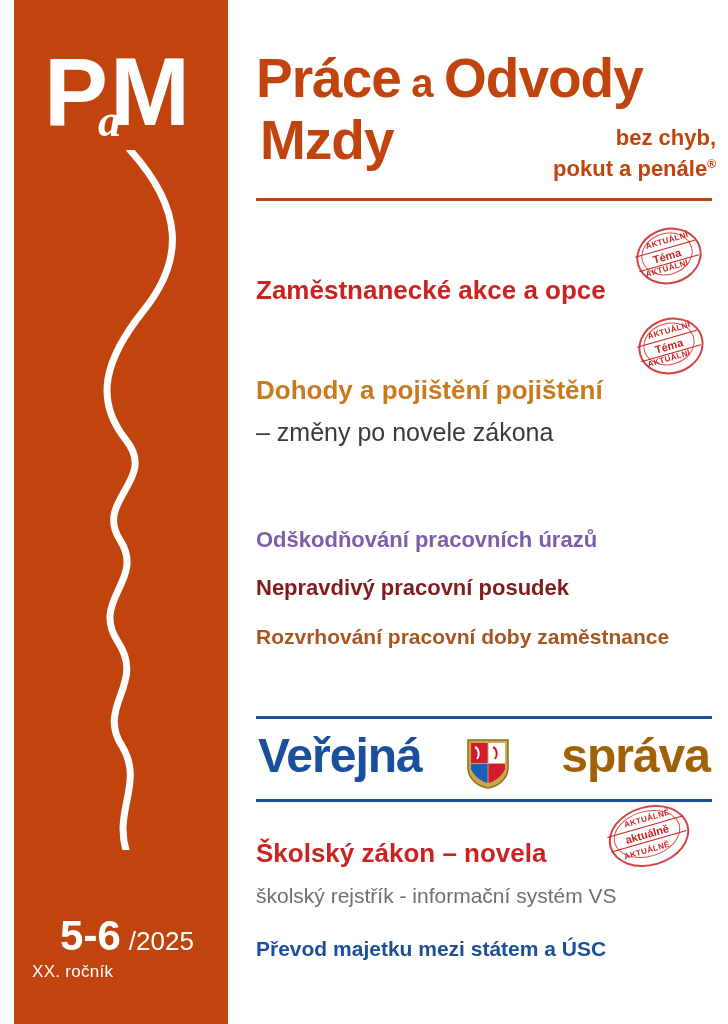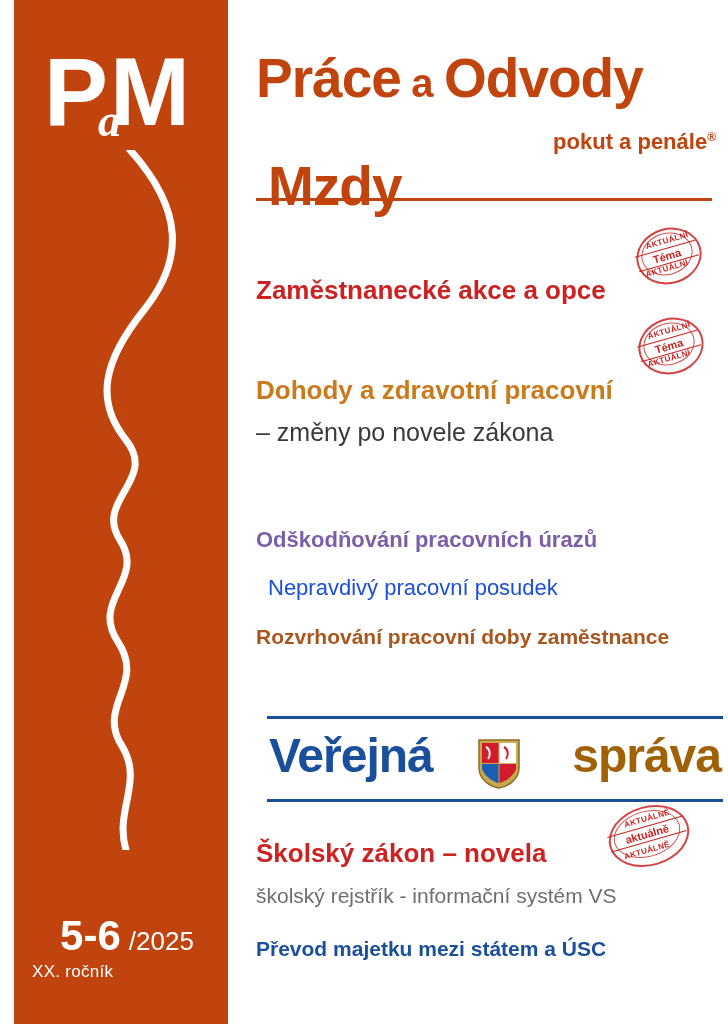--- a/index.html
+++ b/index.html
@@ -131,24 +131,23 @@
     margin: 0 6px;
   }
   .mast-odvody {
     font-size: 55px;
     font-weight: bold;
     color: #c1440e;
     letter-spacing: -1px;
   }
   .mast-row2 {
     position: absolute;
-    left: 12px;
+    left: 4px;
     top: 62px;
     white-space: nowrap;
-    margin-top: 46px;
   }
   .mast-mzdy {
     font-size: 55px;
     font-weight: bold;
     color: #c1440e;
     letter-spacing: -1px;
   }
   .mast-sub {
     position: absolute;
     left: 250px;
@@ -193,24 +192,23 @@
     color: #3a3a3a;
     font-size: 25px;
     font-weight: normal;
   }
   .h-purple {
     color: #7b5ea7;
     font-size: 22px;
     font-weight: bold;
   }
   .h-tan {
-    color: #1d4ed8;
+    color: #7f1d1d;
     font-size: 22px;
-    font-weight: normal;
-    margin-left: 12px;
+    font-weight: bold;
   }
   .h-brown {
     color: #a8561e;
     font-size: 21px;
     font-weight: bold;
   }
   .h-blue {
     color: #1a4f9c;
     font-size: 21px;
     font-weight: bold;
@@ -222,21 +220,20 @@
     font-weight: normal;
   }
 
   
   .vs-band {
     position: absolute;
     left: 0;
     top: 716px;
     width: 468px;
     height: 62px;
-    margin-left: 11px;
   }
   .vs-rule-top {
     position: absolute;
     left: 6px;
     top: 0;
     width: 456px;
     height: 3px;
     background: #1a4f9c;
   }
   .vs-rule-bottom {
@@ -371,29 +368,30 @@
     <div class="masthead">
       <div class="mast-row1">
         <span class="mast-prace">Práce</span>
         <span class="mast-a">a</span>
         <span class="mast-odvody">Odvody</span>
       </div>
       <div class="mast-row2">
         <span class="mast-mzdy">Mzdy</span>
       </div>
       <div class="mast-sub">
+        <div>bez chyb,</div>
         <div>
           <span>pokut a penále</span><span class="reg-mark">®</span>
         </div>
       </div>
       <div class="rule"></div>
     </div>
 
     <div class="line h-red" style="top:275px;">Zaměstnanecké akce a opce</div>
-    <div class="line h-orange" style="top:375px;">Dohody a zdravotní pracovní</div>
+    <div class="line h-orange" style="top:375px;">Dohody a pojištění pojištění</div>
     <div class="line h-dark" style="top:418px;">– změny po novele zákona</div>
 
     <div class="line h-purple" style="top:527px;">Odškodňování pracovních úrazů</div>
     <div class="line h-tan" style="top:575px;">Nepravdivý pracovní posudek</div>
     <div class="line h-brown" style="top:625px;">Rozvrhování pracovní doby zaměstnance</div>
 
     <div class="vs-band">
       <div class="vs-rule-top"></div>
       <div class="vs-text-left">Veřejná</div>
       <svg class="vs-emblem" viewBox="0 0 44 52">

